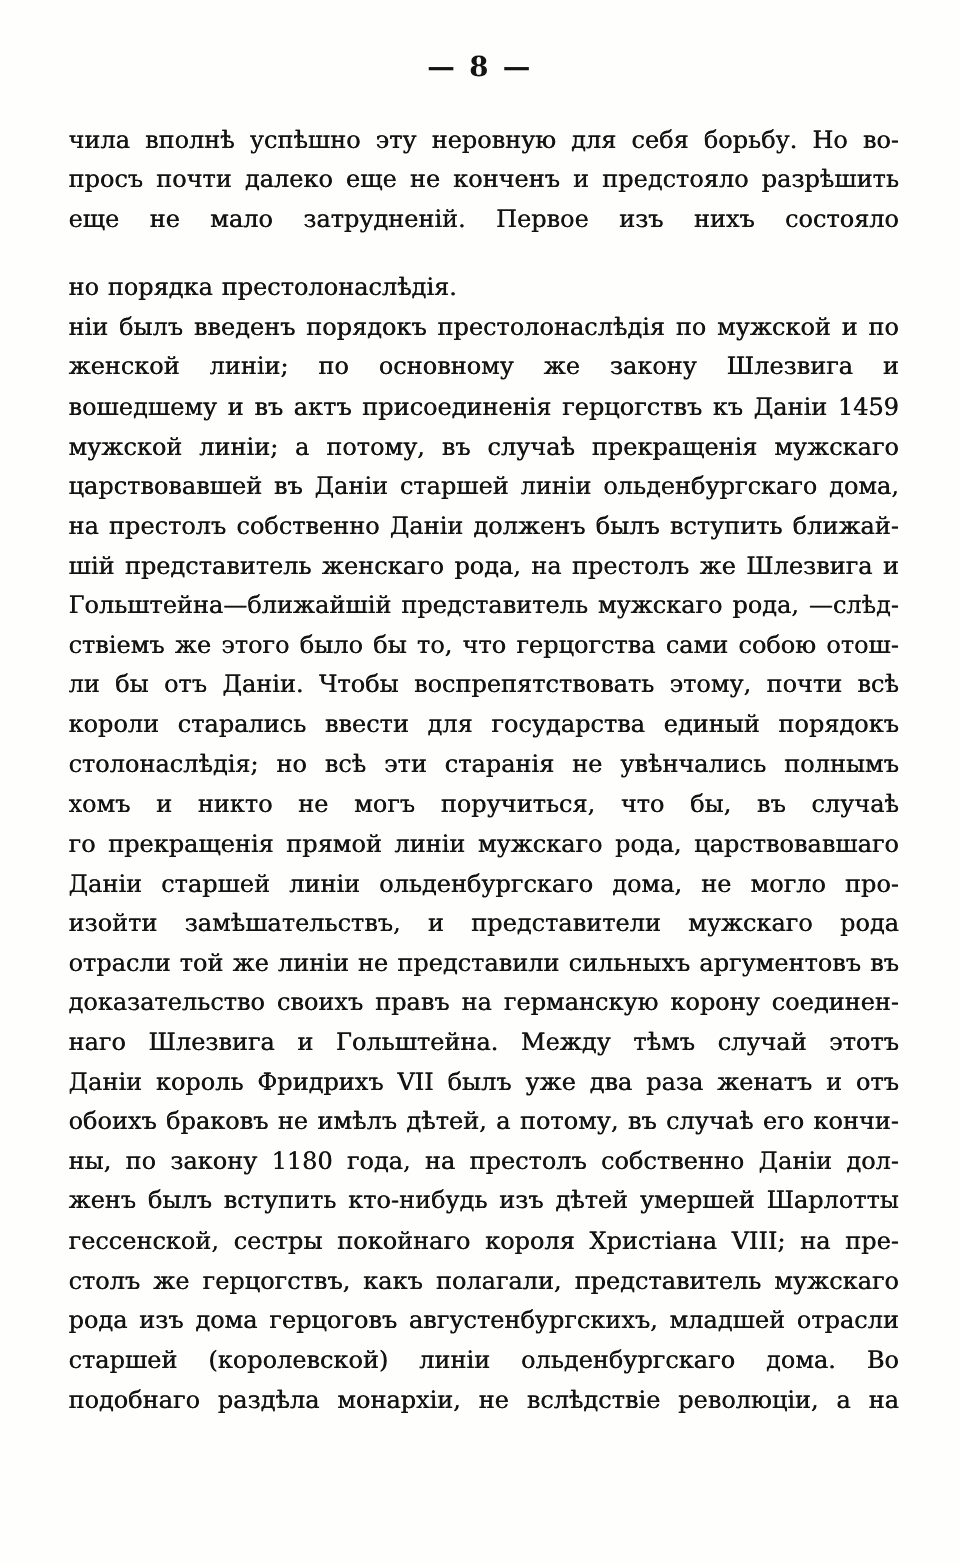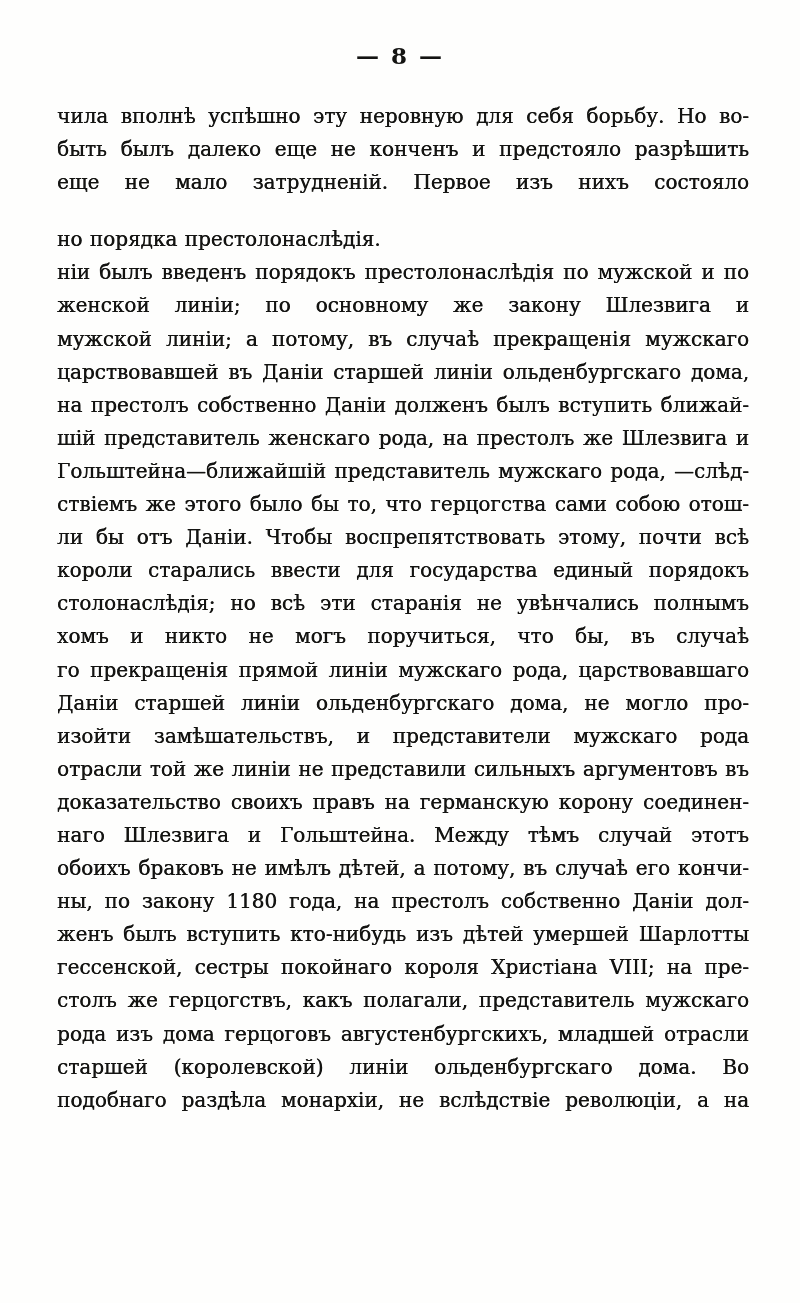--- a/index.html
+++ b/index.html
@@ -63,41 +63,43 @@
 </style>
 </head>
 <body>
 
 <div class="scan-page">
 
   <div class="page-number">— 8 —</div>
 
   <div class="text-block">
     <span class="line">чила вполнѣ успѣшно эту неровную для себя борьбу. Но во-</span>
-    <span class="line">быть былъ далеко еще не конченъ и предстояло разрѣшить</span>
+    <span class="line">просъ почти далеко еще не конченъ и предстояло разрѣшить</span>
     <span class="line">еще не мало затрудненій. Первое изъ нихъ состояло относитель-</span>
     <span class="line short">но порядка престолонаслѣдія.</span>
     <span class="line">ніи былъ введенъ порядокъ престолонаслѣдія по мужской и по</span>
     <span class="line">женской линіи; по основному же закону Шлезвига и Гольштейна,</span>
+    <span class="line">вошедшему и въ актъ присоединенія герцогствъ къ Даніи 1459</span>
     <span class="line">мужской линіи; а потому, въ случаѣ прекращенія мужскаго рода</span>
     <span class="line">царствовавшей въ Даніи старшей линіи ольденбургскаго дома,</span>
     <span class="line">на престолъ собственно Даніи долженъ былъ вступить ближай-</span>
     <span class="line">шій представитель женскаго рода, на престолъ же Шлезвига и</span>
     <span class="line">Гольштейна—ближайшій представитель мужскаго рода, —слѣд-</span>
     <span class="line">ствіемъ же этого было бы то, что герцогства сами собою отош-</span>
     <span class="line">ли бы отъ Даніи. Чтобы воспрепятствовать этому, почти всѣ датскіе</span>
     <span class="line">короли старались ввести для государства единый порядокъ пре-</span>
     <span class="line">столонаслѣдія; но всѣ эти старанія не увѣнчались полнымъ успѣ-</span>
     <span class="line">хомъ и никто не могъ поручиться, что бы, въ случаѣ дѣйствительна-</span>
     <span class="line">го прекращенія прямой линіи мужскаго рода, царствовавшаго въ</span>
     <span class="line">Даніи старшей линіи ольденбургскаго дома, не могло про-</span>
     <span class="line">изойти замѣшательствъ, и представители мужскаго рода младшей</span>
     <span class="line">отрасли той же линіи не представили сильныхъ аргументовъ въ</span>
     <span class="line">доказательство своихъ правъ на германскую корону соединен-</span>
     <span class="line">наго Шлезвига и Гольштейна. Между тѣмъ случай этотъ дѣйстви-</span>
+    <span class="line">Даніи король Фридрихъ VII былъ уже два раза женатъ и отъ</span>
     <span class="line">обоихъ браковъ не имѣлъ дѣтей, а потому, въ случаѣ его кончи-</span>
     <span class="line">ны, по закону 1180 года, на престолъ собственно Даніи дол-</span>
     <span class="line">женъ былъ вступить кто-нибудь изъ дѣтей умершей Шарлотты</span>
     <span class="line">гессенской, сестры покойнаго короля Христіана VIII; на пре-</span>
     <span class="line">столъ же герцогствъ, какъ полагали, представитель мужскаго</span>
     <span class="line">рода изъ дома герцоговъ августенбургскихъ, младшей отрасли</span>
     <span class="line">старшей (королевской) линіи ольденбургскаго дома. Во избѣжаніе</span>
     <span class="line">подобнаго раздѣла монархіи, не вслѣдствіе революціи, а на осно-</span>
   </div>
 

